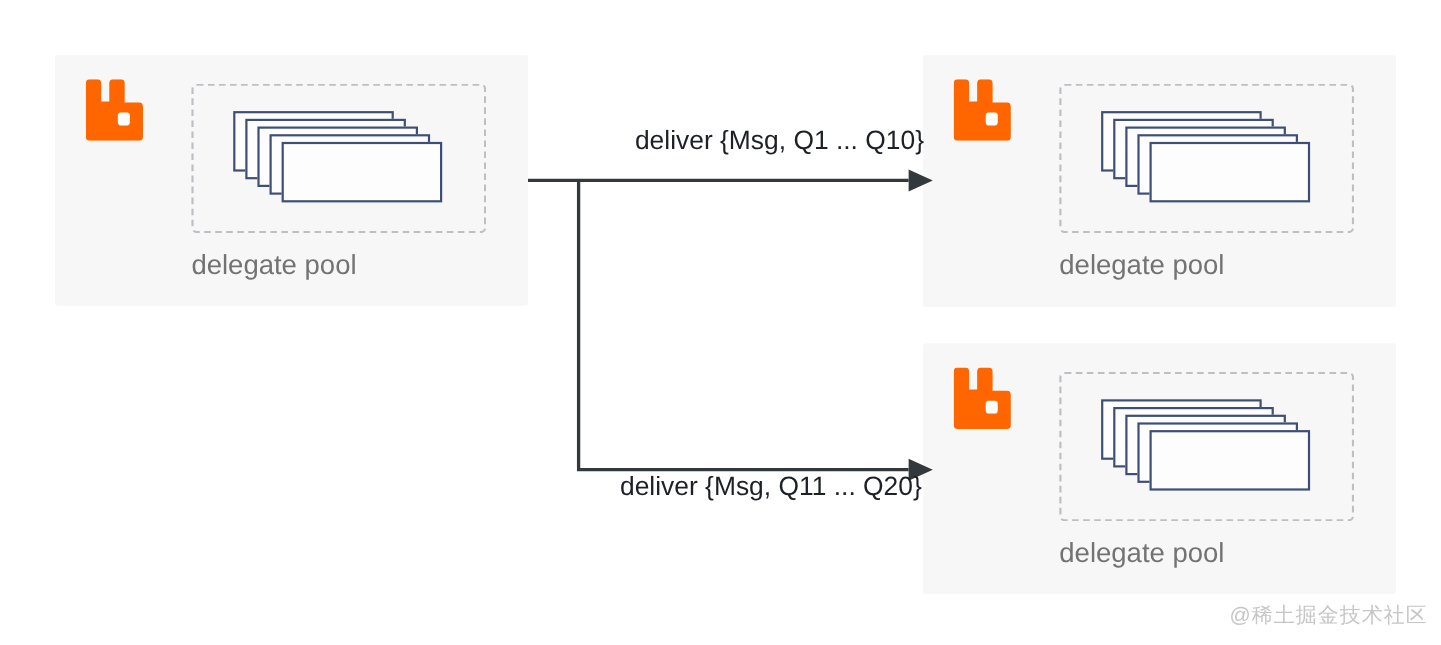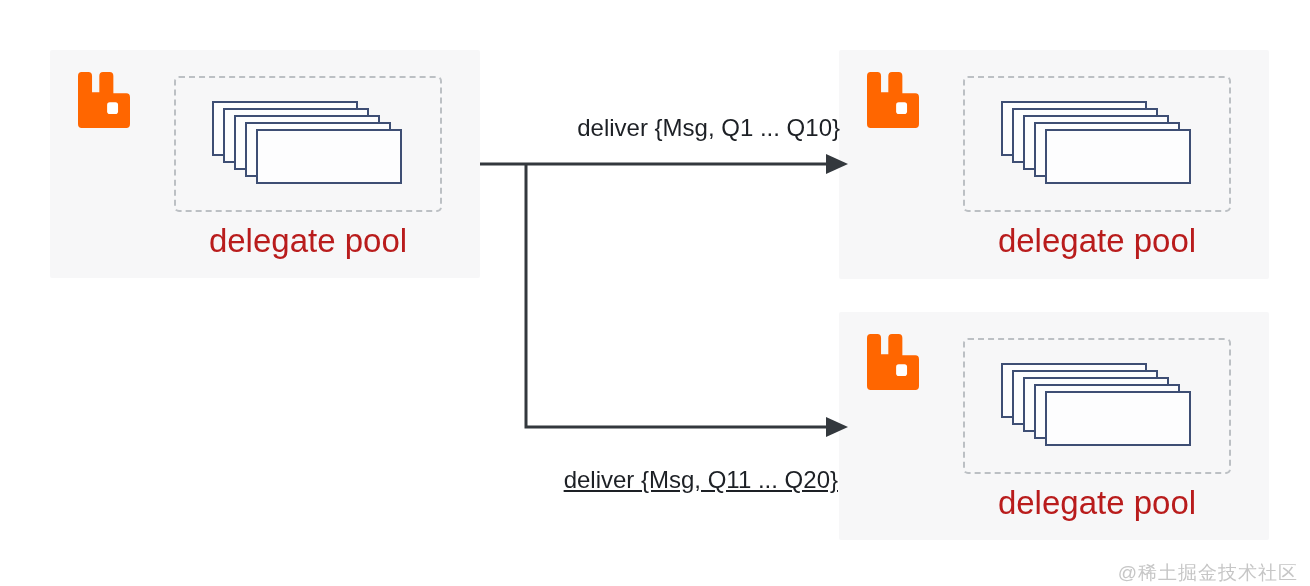--- a/index.html
+++ b/index.html
@@ -58,24 +58,23 @@
   .card:nth-child(1) { left: 0px;  top: 0px; }
   .card:nth-child(2) { left: 11px; top: 7px; }
   .card:nth-child(3) { left: 22px; top: 14px; }
   .card:nth-child(4) { left: 33px; top: 21px; }
   .card:nth-child(5) { left: 44px; top: 28px; }
   .pool-label {
     position: absolute;
     left: 124px;
     top: 176px;
     width: 268px;
-    text-align: center;
-    font-size: 33px;
+    font-size: 25px;
     line-height: 30px;
-    color: #b91c1c;
+    color: #737373;
     white-space: nowrap;
   }
   .connectors {
     position: absolute;
     left: 0;
     top: 0;
     pointer-events: none;
   }
   .edge-line {
     stroke: #33383d;
@@ -85,25 +84,25 @@
   .edge-head { fill: #33383d; }
   .edge-label {
     position: absolute;
     font-size: 24px;
     line-height: 32px;
     color: #1d2025;
     text-align: right;
     white-space: nowrap;
   }
   .edge-label.top    { left: 480px; top: 112px; width: 360px; }
-  .edge-label.bottom { left: 478px; top: 464px; width: 360px; text-decoration: underline; }
+  .edge-label.bottom { left: 478px; top: 427px; width: 360px; }
   .watermark {
     position: absolute;
     right: 12px;
-    bottom: 0;
+    bottom: 14px;
     font-size: 19px;
     color: #c6c6c6;
     letter-spacing: 1px;
   }
 </style>
 </head>
 <body>
 
 <div class="canvas">
 

